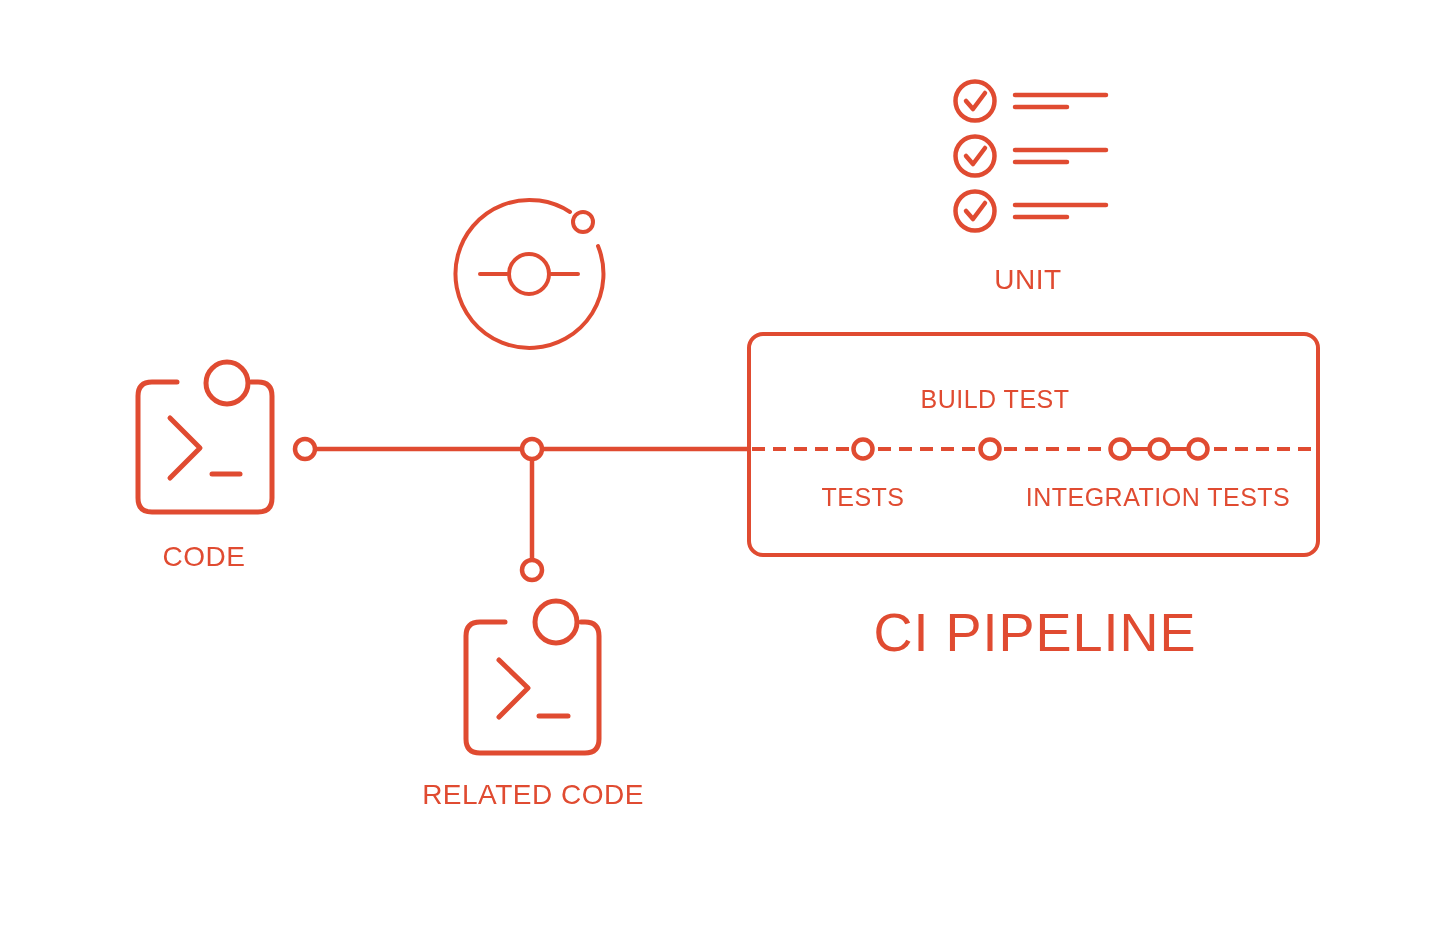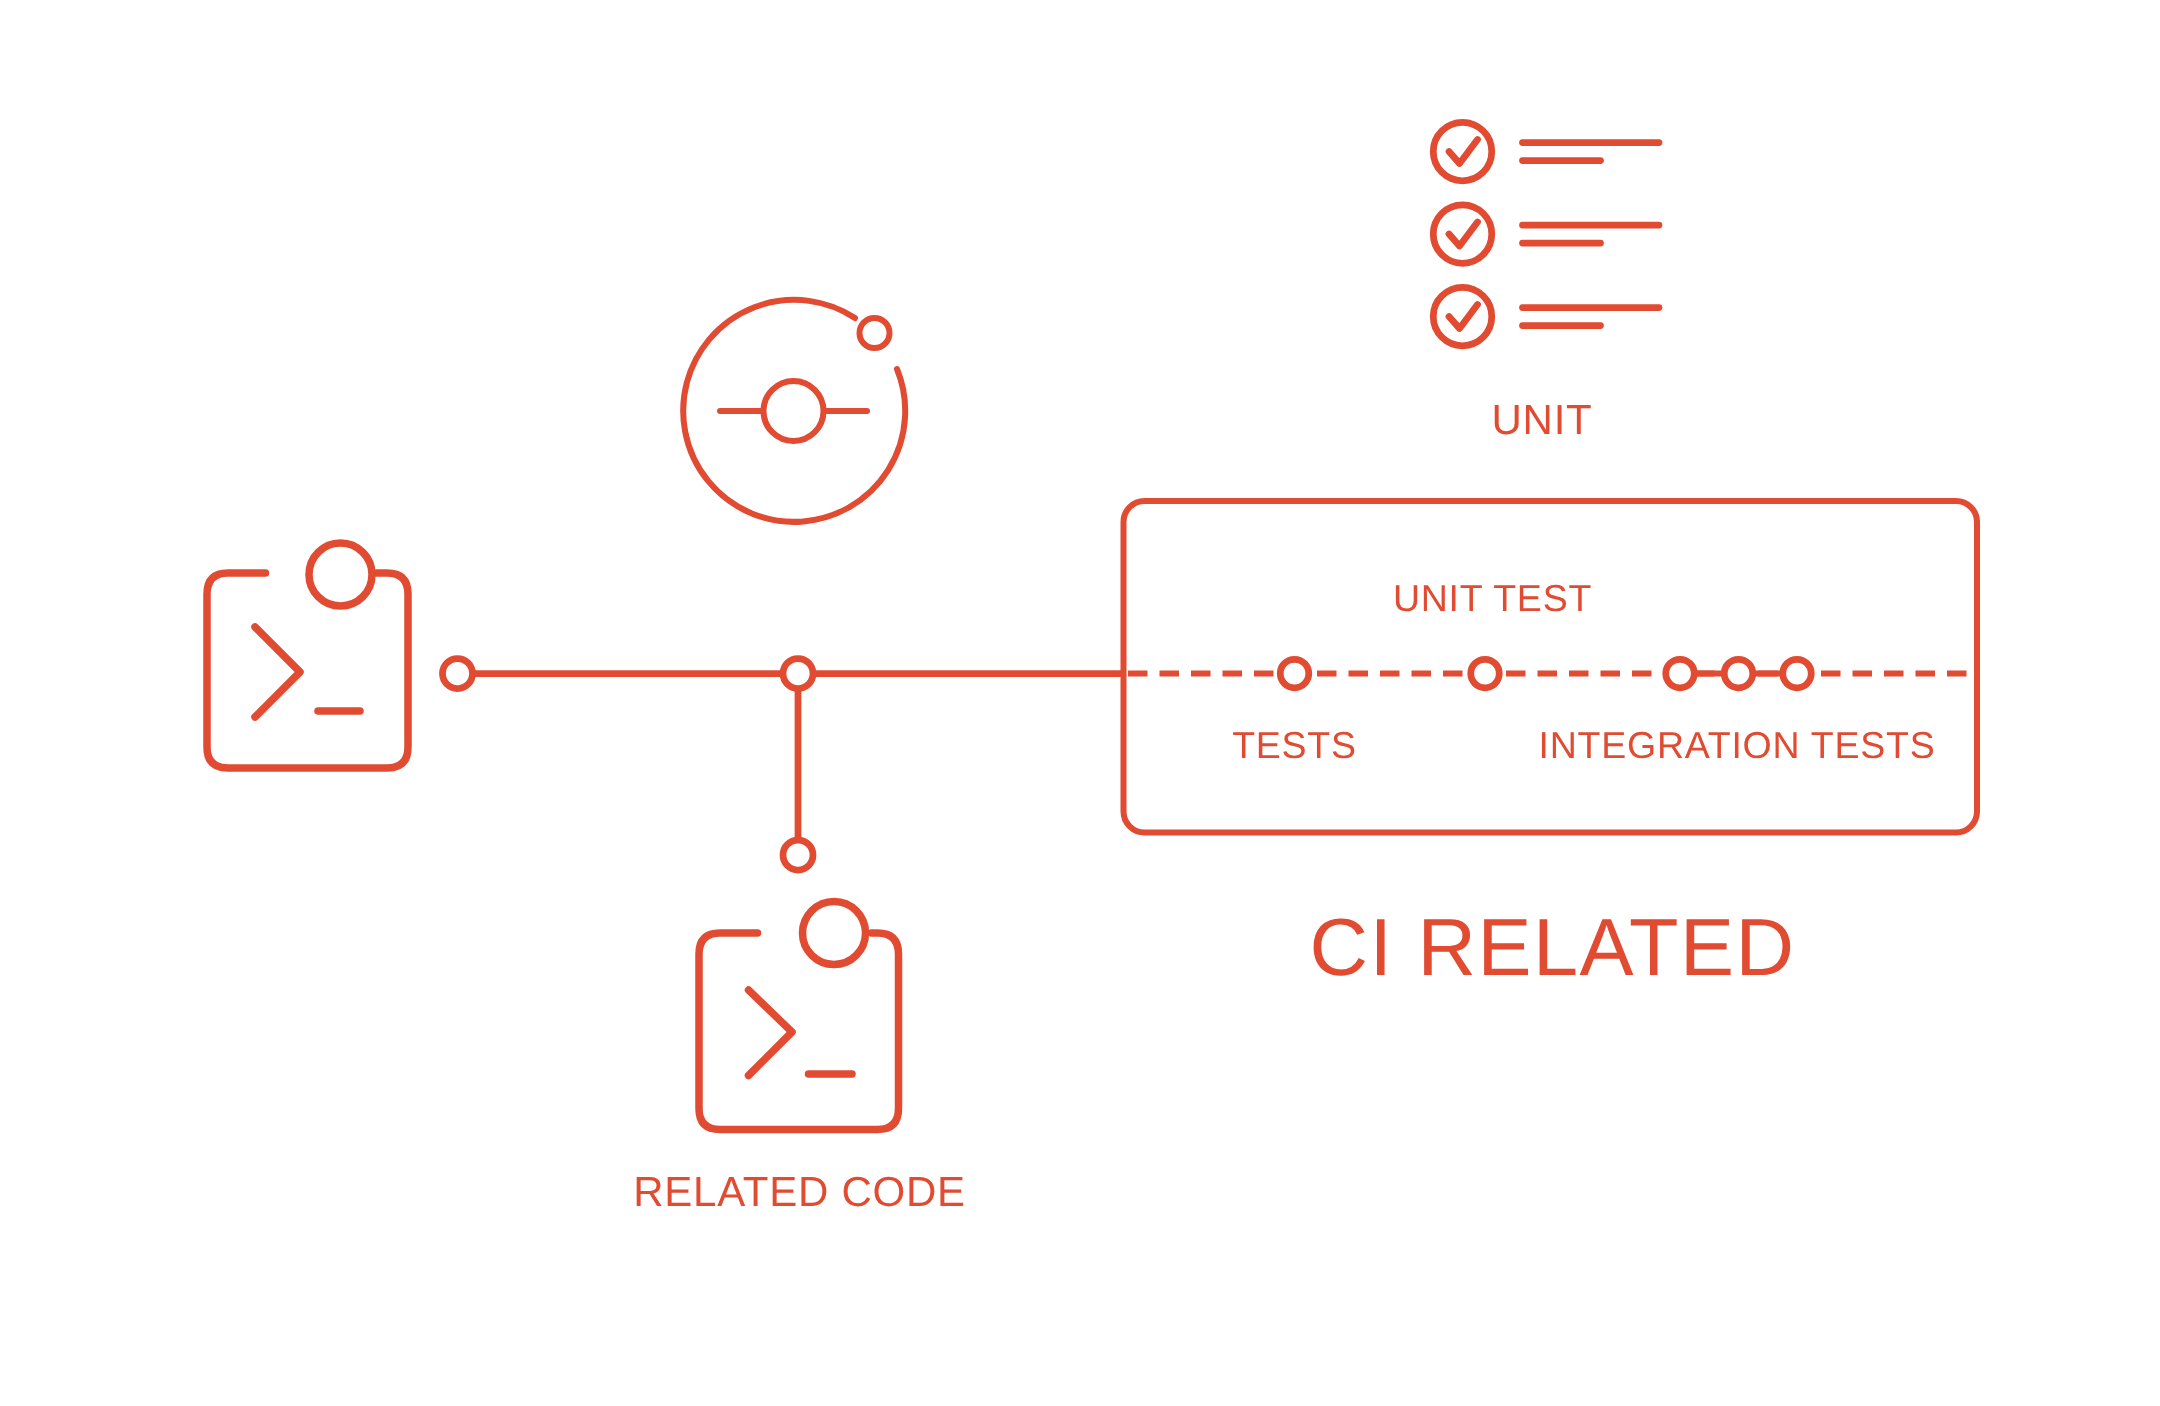--- a/index.html
+++ b/index.html
@@ -100,26 +100,27 @@
       </g>
     </g>
 
     <g stroke-width="4.5">
       <circle cx="305" cy="449" r="10" fill="#FFFFFF"></circle>
       <circle cx="532" cy="449" r="10" fill="#FFFFFF"></circle>
       <circle cx="532" cy="570" r="10" fill="#FFFFFF"></circle>
     </g>
   </svg>
 
+  <div class="lbl" style="left:4px;   top:543px;">CODE</div>
 
 
   <div class="lbl" style="left:333px; top:781px;">RELATED CODE</div>
 
   <div class="lbl" style="left:828px; top:266px;">UNIT</div>
 
-  <div class="lbl stage" style="left:795px; top:387px;">UNIT TEST</div>
+  <div class="lbl stage" style="left:795px; top:387px;">BUILD TEST</div>
 
   <div class="lbl stage" style="left:663px; top:485px;">TESTS</div>
 
   <div class="lbl stage" style="left:958px; top:485px;text-align:center;">INTEGRATION TESTS</div>
 
-  <div class="lbl title" style="left:735px; top:605px;">CI RELATED</div>
+  <div class="lbl title" style="left:735px; top:605px;">CI PIPELINE</div>
 </div>
 
 </body></html>

